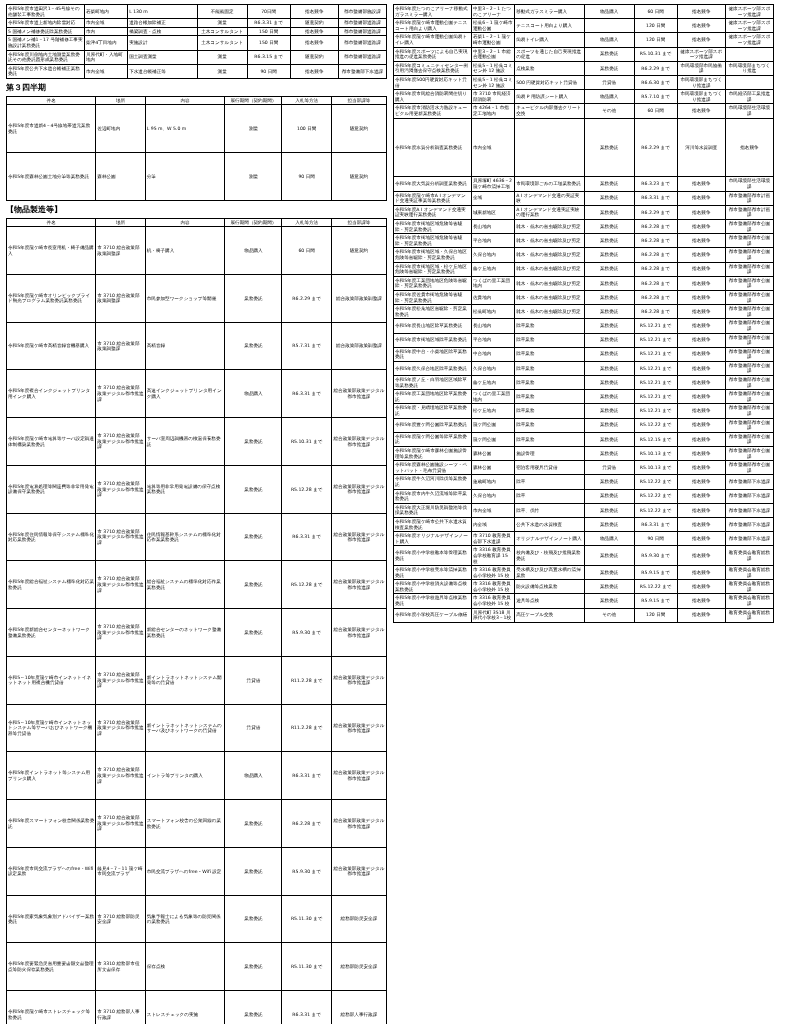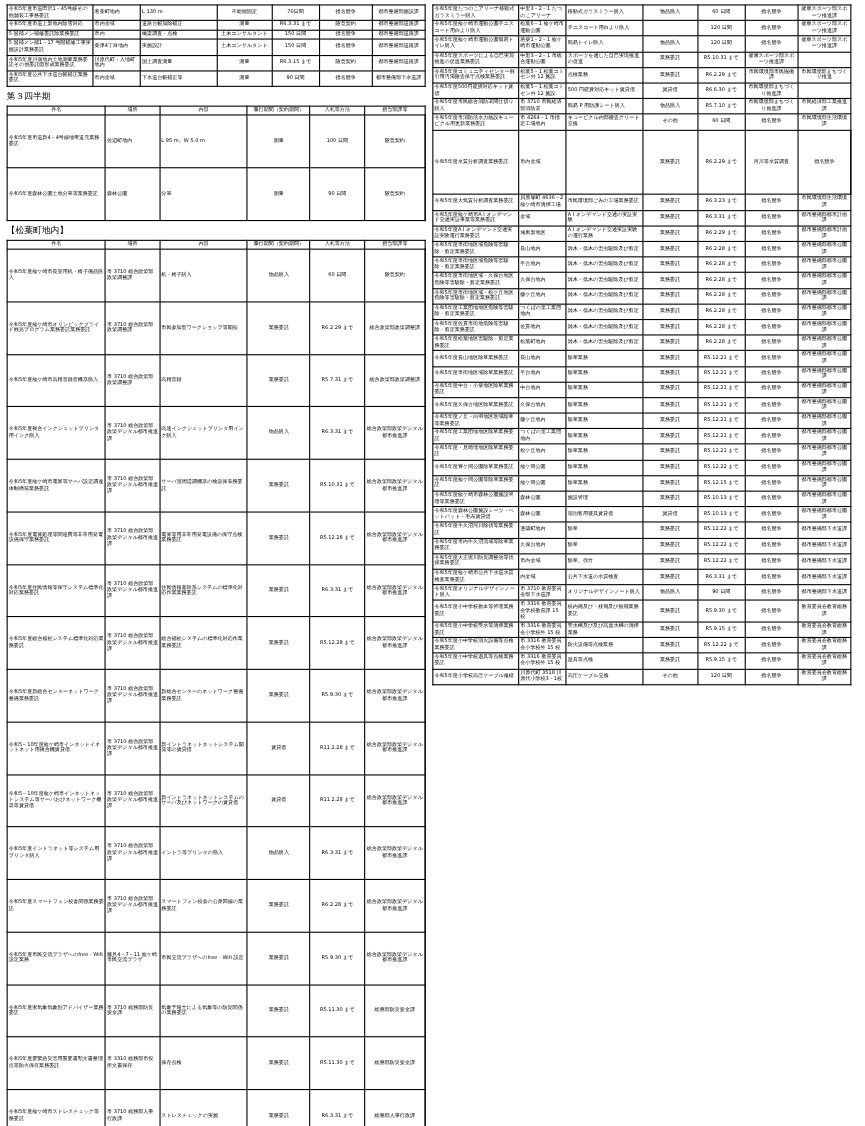--- a/index.html
+++ b/index.html
@@ -22,21 +22,21 @@
     align-items: flex-start;
   }
   .col {
     width: 381px;
     display: flex;
     flex-direction: column;
     gap: 2px;
   }
   .section-title {
     font-size: 8px;
-    font-weight: normal;
+    font-weight: bold;
     margin: 3px 0 1px 0;
     line-height: 1.1;
   }
   table.grid {
     border-collapse: collapse;
     width: 100%;
     table-layout: fixed;
   }
   table.grid td, table.grid th {
     border: 0.6px solid #000;
@@ -166,21 +166,21 @@
             <td>森林公園</td>
             <td>分筆</td>
             <td class="ctr">測量</td>
             <td class="ctr">90 日間</td>
             <td class="ctr">随意契約</td>
             <td class="ctr">都市整備部公園課</td>
           </tr>
         </tbody>
     </table>
 
-    <div class="section-title">【松葉町地内】</div>
+    <div class="section-title">【物品製造等】</div>
 
     <table class="grid">
       <colgroup>
           <col class="c-name">
           <col class="c-place">
           <col class="c-desc">
           <col class="c-term">
           <col class="c-bid">
           <col class="c-dept">
         </colgroup>

